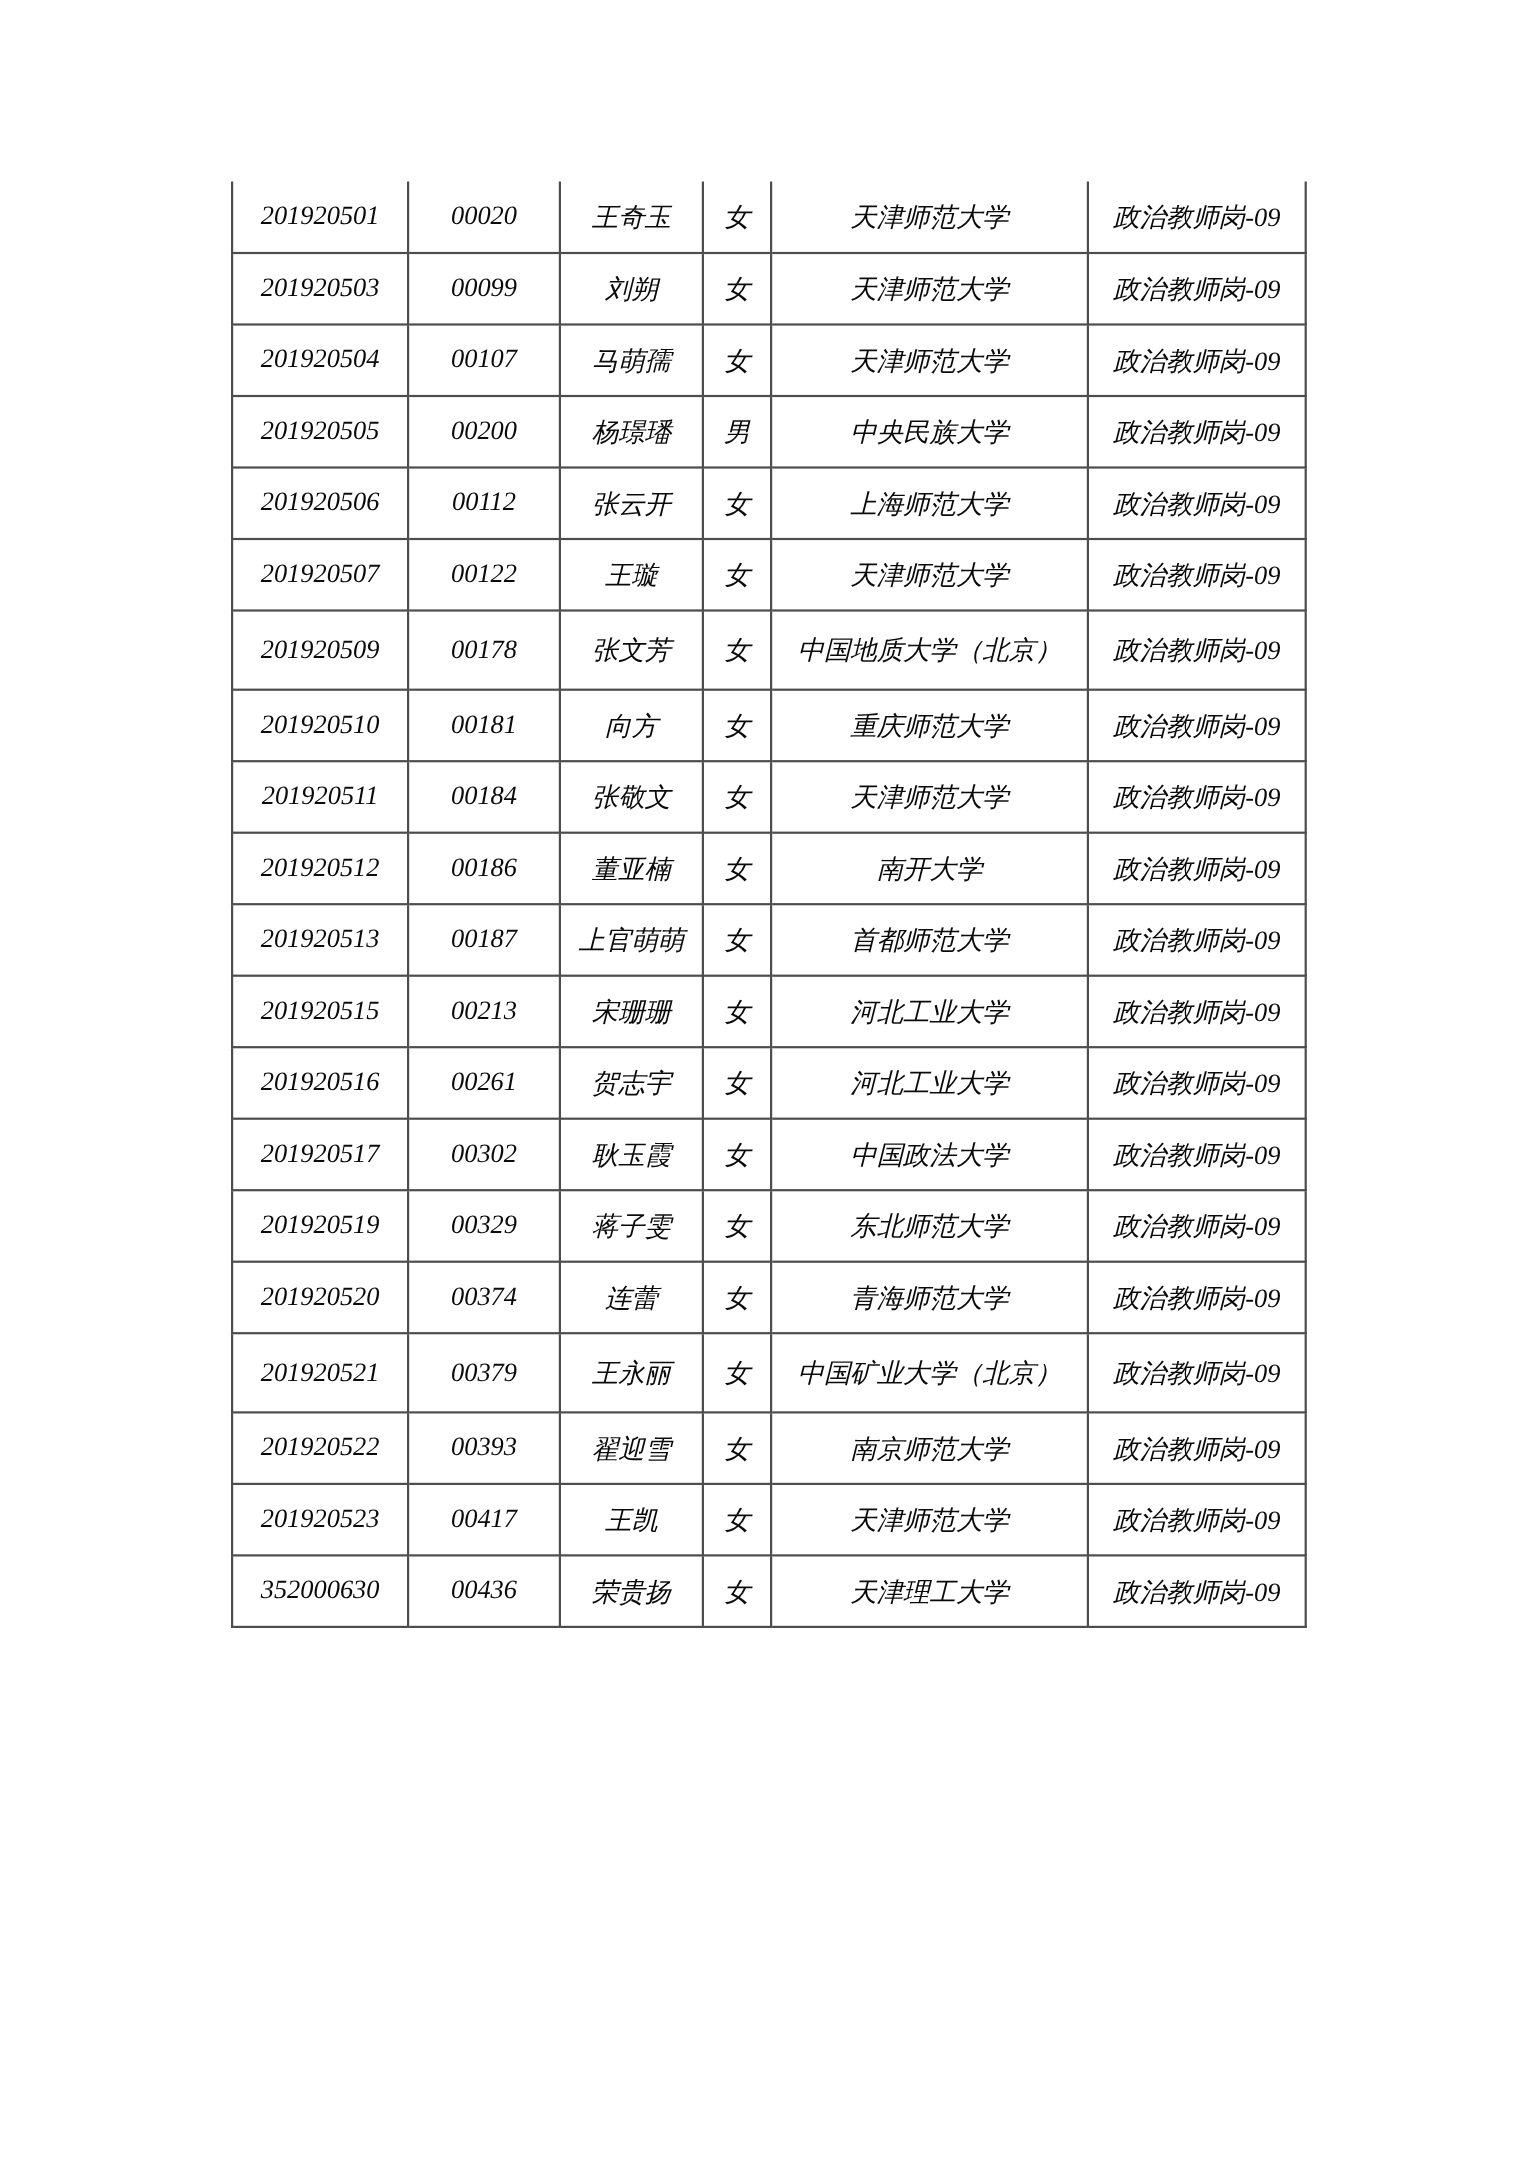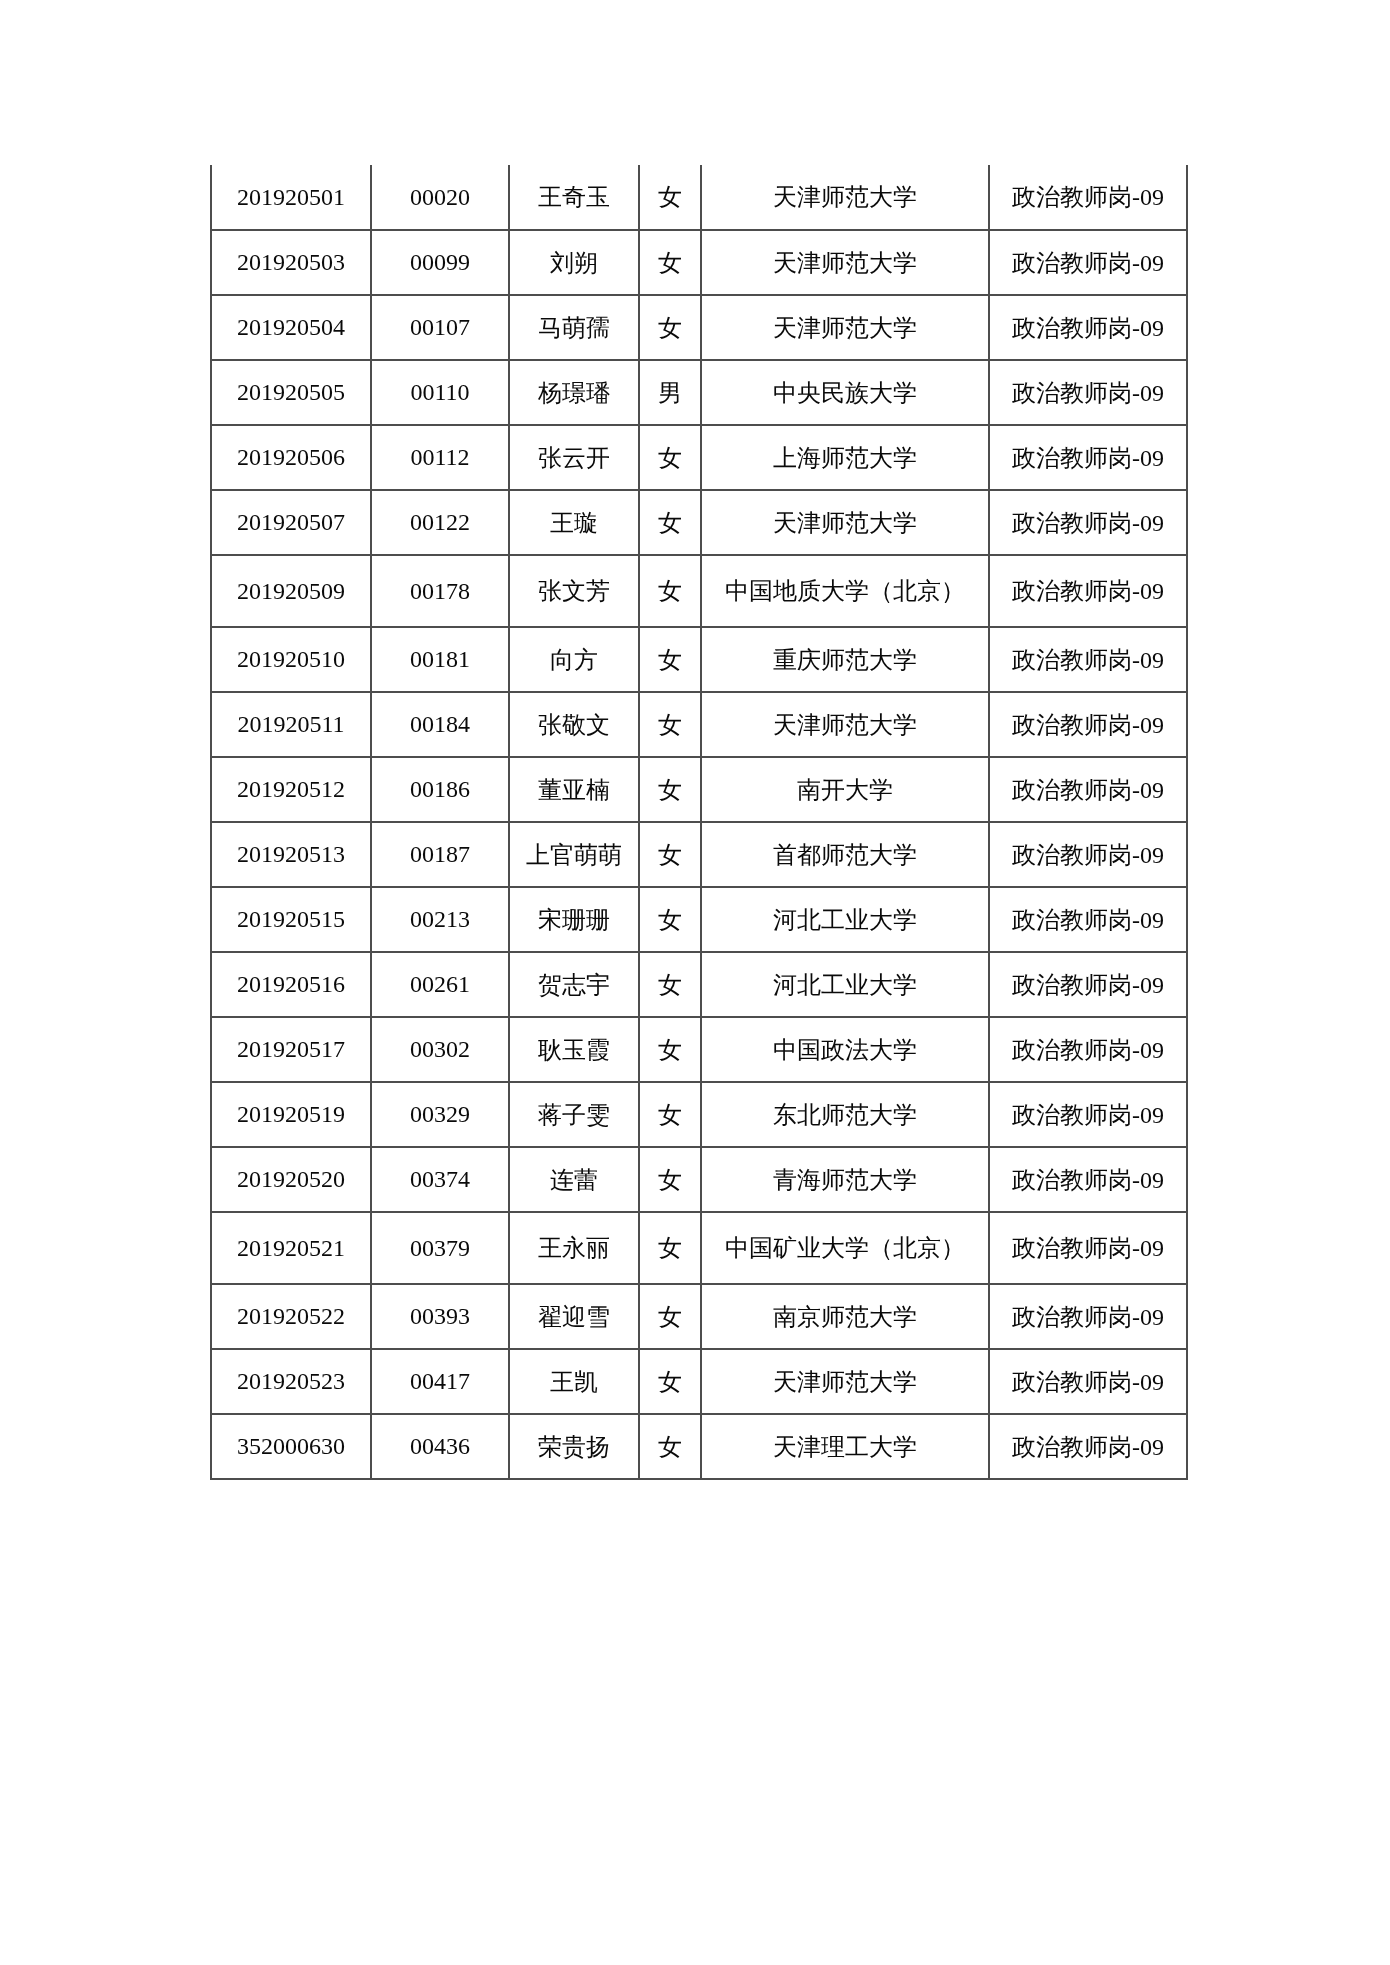--- a/index.html
+++ b/index.html
@@ -16,20 +16,21 @@
   .table-wrap {
     position: absolute;
     left: 210px;
     top: 165px;
     width: 976px;
   }
   table.roster {
     border-collapse: collapse;
     table-layout: fixed;
     width: 976px;
+    font-style: italic;
   }
   table.roster td {
     border: 2px solid #4d4d4d;
     text-align: center;
     vertical-align: middle;
     font-size: 24px;
     color: #0a0a0a;
     padding: 0 2px;
     overflow: hidden;
     white-space: nowrap;
@@ -84,21 +85,21 @@
         <tr>
           <td>201920504</td>
           <td>00107</td>
           <td>马萌孺</td>
           <td>女</td>
           <td>天津师范大学</td>
           <td>政治教师岗-09</td>
         </tr>
         <tr>
           <td>201920505</td>
-          <td>00110</td>
+          <td>00200</td>
           <td>杨璟璠</td>
           <td>男</td>
           <td>中央民族大学</td>
           <td>政治教师岗-09</td>
         </tr>
         <tr>
           <td>201920506</td>
           <td>00112</td>
           <td>张云开</td>
           <td>女</td>

